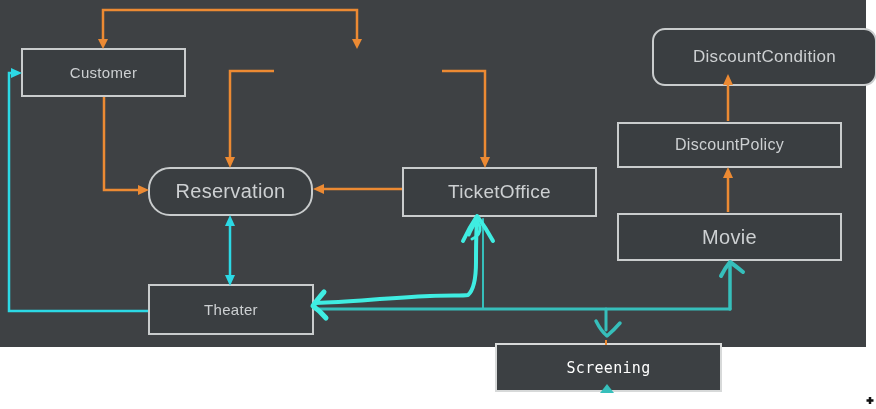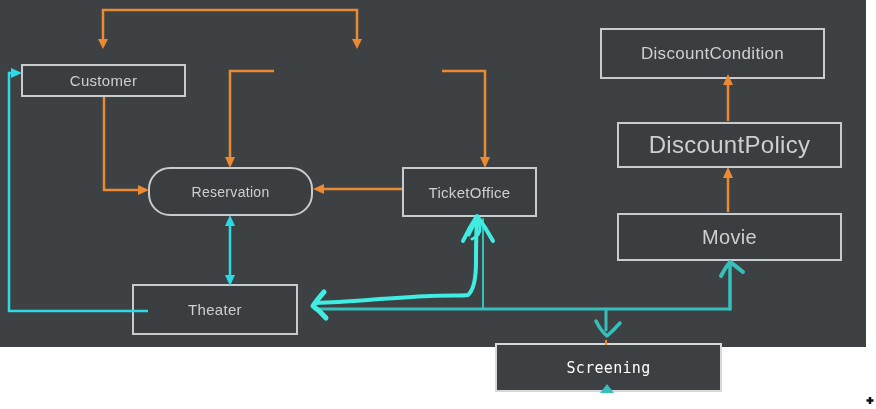--- a/index.html
+++ b/index.html
@@ -2,27 +2,27 @@
 <html><head>
 <meta charset="utf-8">
 <style>
   html,body{margin:0;padding:0;background:#ffffff;}
   .stage{position:relative;width:876px;height:409px;background:#ffffff;overflow:hidden;
          font-family:"Liberation Sans",sans-serif;}
   .dark-bg{position:absolute;left:0;top:0;width:866px;height:347px;background:#3e4144;}
   .node{position:absolute;box-sizing:border-box;background:#3a3e41;border:2px solid #c9cccd;
         display:flex;align-items:center;justify-content:center;color:#cdd0d2;
         letter-spacing:0.3px;}
-  #n-customer          {left:21px;  top:64px;  width:165px; height:33px; font-size:15px;}
+  #n-customer          {left:21px;  top:48px;  width:165px; height:49px; font-size:15px;}
   #n-ticket-seller     {left:274px; top:48px;  width:168px; height:49px; font-size:15px;}
-  #n-reservation       {left:148px; top:167px; width:165px; height:49px; font-size:14px;border-radius:22px;}
-  #n-ticket-office     {left:402px; top:167px; width:135px; height:50px; font-size:15px;}
-  #n-theater           {left:132px; top:284px; width:166px; height:51px; font-size:15px;}
-  #n-discount-condition{left:600px; top:28px;  width:225px; height:51px; font-size:17px;}
-  #n-discount-policy   {left:617px; top:122px; width:225px; height:46px; font-size:24px;}
+  #n-reservation       {left:148px; top:167px; width:165px; height:49px; font-size:20px;border-radius:22px;}
+  #n-ticket-office     {left:402px; top:167px; width:195px; height:50px; font-size:19px;}
+  #n-theater           {left:148px; top:284px; width:166px; height:51px; font-size:15px;}
+  #n-discount-condition{left:652px; top:28px;  width:225px; height:58px; font-size:17px;border-radius:13px;}
+  #n-discount-policy   {left:617px; top:122px; width:225px; height:46px; font-size:16px;}
   #n-movie             {left:617px; top:213px; width:225px; height:48px; font-size:20px;}
   #n-screening         {left:495px; top:343px; width:227px; height:49px; font-size:15px;
                         font-family:"DejaVu Sans Mono",monospace;border:2px solid #d7d9d9;
                         background:#3c4043;color:#ffffff;}
   .connectors{position:absolute;left:0;top:0;width:876px;height:409px;pointer-events:none;}
 </style>
 </head>
 <body>
 
 <div class="stage">

